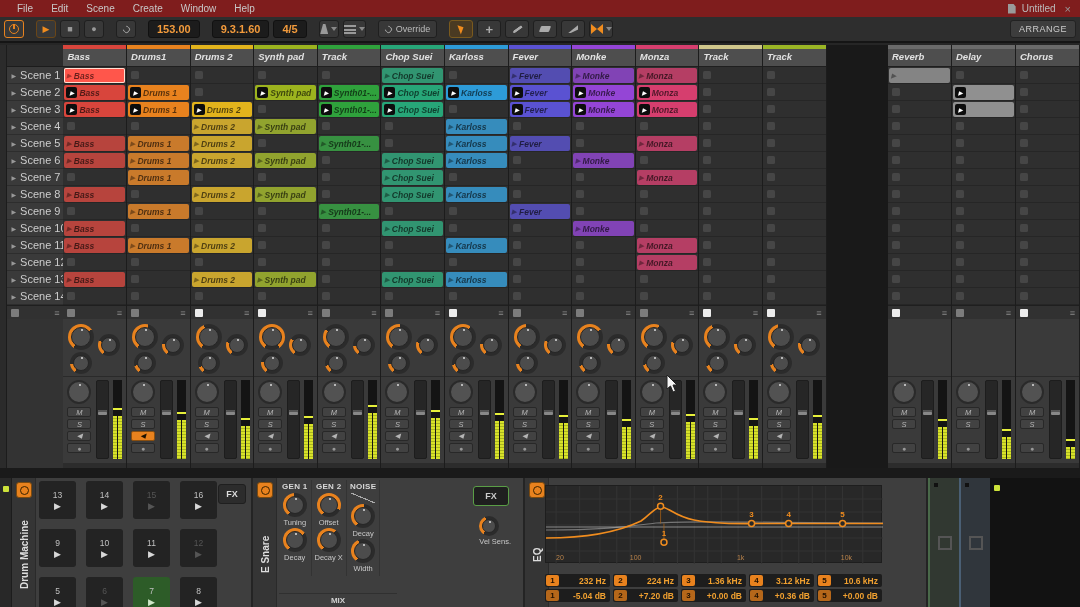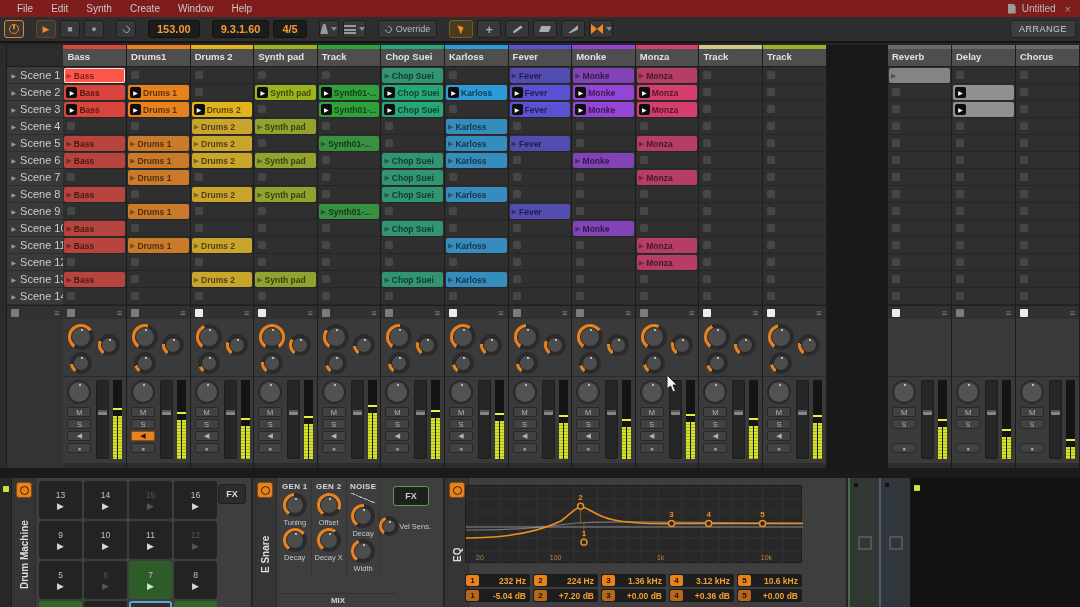--- a/index.html
+++ b/index.html
@@ -52,21 +52,21 @@
   .left-rail { width:10px; background:#2b2b2b; border-right:1px solid #1c1c1c; }
   .scene-col { width:56px; background:#363636; display:flex; flex-direction:column; }
   .col-head-spacer { height:22px; background:#2c2c2c; border-bottom:1px solid #1c1c1c; }
   .scene-row { height:17px; display:flex; align-items:center; gap:4px; padding-left:4px;
     border-bottom:1px solid #2d2d2d; background:#3a3a3a; }
   .scene-play { color:#999; font-size:6px; }
   .scene-label { color:#ccc; font-size:11px; white-space:nowrap; }
   .stop-left { height:14px; background:#313131; border-top:1px solid #1f1f1f; display:flex; align-items:center; justify-content:space-between; padding:0 4px; }
   .mixer-left { flex:1; background:#333; }
 
-  .tracks-row { display:flex; }
+  .tracks-row { display:flex;font-style:italic; }
   .tcol { width:63.6px; display:flex; flex-direction:column; border-right:1px solid #1c1c1c; background:#2c2c2c; }
   .fxcol { width:64px; }
   .thead { height:22px; background:#4e4e4e; border-bottom:1px solid #1f1f1f; }
   .tstripe { height:4px; }
   .tname { height:17px; line-height:16px; padding-left:4px; color:#e2e2e2; font-size:9.5px; font-weight:bold;
     white-space:nowrap; overflow:hidden; }
   .cell { height:17px; border-bottom:1px solid #262626; background:#2f2f2f; position:relative; padding:1px; }
   .slot { position:absolute; left:4px; top:4px; width:8px; height:8px; background:#464646; border-radius:1.5px; }
   .clip { height:15px; border-radius:2px; display:flex; align-items:center; gap:2px; padding-left:2px; overflow:hidden; }
   .clabel { font-size:8.5px; color:rgba(0,0,0,.62); font-weight:bold; white-space:nowrap; }
@@ -116,42 +116,42 @@
   .dev-rail .led { left:3px; top:8px; }
   .panel { position:relative; background:#3e3e3e; border-right:2px solid #242424; height:129px; }
   .dtitle { position:absolute; left:0; top:0; bottom:0; width:24px; background:#353535; border-right:1px solid #2a2a2a; }
   .dpower { position:absolute; left:4px; top:4px; width:16px; height:16px; background:#e8821e; border-radius:3px;
     border:1px solid #7a4a10; display:flex; align-items:center; justify-content:center; }
   .dpower::before { content:""; width:7px; height:7px; border:1.5px solid #3a2200; border-radius:50%; }
   .vlabel { position:absolute; left:0; top:24px; bottom:0; width:24px; writing-mode:vertical-rl; transform:rotate(180deg);
     display:flex; align-items:center; justify-content:center; color:#ddd; font-weight:bold; font-size:10px; }
   .dm-panel { width:241px; }
   .dm-pads { position:absolute; left:27px; top:3px; width:178px; height:126px; display:grid;
-    grid-template-columns:repeat(4,1fr); grid-auto-rows:38px; gap:2px; overflow:hidden; }
+    grid-template-columns:repeat(4,1fr); grid-auto-rows:38px; gap:10px; overflow:hidden; }
   .pad { background:#232323; border-radius:3px; display:flex; flex-direction:column; align-items:center; justify-content:center; gap:1px; }
   .pad .pn { font-size:8.5px; color:#c0c0c0; }
   .pad .pt { font-size:9px; color:#d8d8d8; }
   .pad.dim .pn,.pad.dim .pt { color:#555; }
   .pad.active { background:#2d5c28; } .pad.active .pt{ color:#cfe8c8; }
   .pad.green { background:#2f6b28; }
   .pad.selected { background:#2f2f2f; border:2px solid #58a8d8; }
   .dm-fx { position:absolute; right:5px; top:6px; width:28px; height:20px; background:#2c2c2c; border:1px solid #1f1f1f;
     border-radius:3px; color:#ddd; font-size:9px; font-weight:bold; display:flex; align-items:center; justify-content:center; }
 
-  .es-panel { width:192px; }
+  .es-panel { width:272px; }
   .es-secs { position:absolute; left:26px; top:2px; display:flex; }
   .es-sec { padding:2px 3px; border-right:1px solid #333; display:flex; flex-direction:column; align-items:center; }
   .es-sec-label { font-size:8px; font-weight:bold; color:#d8d8d8; margin-bottom:2px; letter-spacing:.3px; }
   .es-knob { display:flex; flex-direction:column; align-items:center; margin-bottom:1px; }
   .es-knob .knob { position:relative; width:24px; height:24px; }
   .es-kl { font-size:7.5px; color:#c8c8c8; margin-top:1px; white-space:nowrap; }
   .slope { width:24px; height:10px; background:linear-gradient(to top right,transparent 47%,#aaa 47% 53%,transparent 53%); margin-bottom:1px; }
   .es-fx { position:absolute; right:14px; top:8px; width:36px; height:20px; background:#1f1f1f; border:1px solid #5a9e46;
     border-radius:3px; color:#ccc; font-size:9px; font-weight:bold; display:flex; align-items:center; justify-content:center; }
-  .es-vel { position:absolute; right:12px; top:38px; display:flex; align-items:center; }
+  .es-vel { position:absolute; right:12px; top:38px; display:flex; flex-direction:column; align-items:flex-start; }
   .es-vel .knob { position:relative; width:20px; height:20px; }
   .es-mix { position:absolute; left:26px; bottom:0; width:118px; height:14px; border-top:1px solid #303030;
     display:flex; align-items:center; justify-content:center; font-size:8px; font-weight:bold; color:#d0d0d0; }
 
   .eq-panel { width:403px; }
   .eq-graph { position:absolute; left:20px; top:7px; width:337px; height:78px; background:#282828; border:1px solid #1e1e1e; }
   .eq-graph svg { position:absolute; inset:0; }
   .eq-tick { position:absolute; bottom:1px; font-size:7px; color:#b8824a; }
   .eq-rows { position:absolute; left:20px; top:96px; width:337px; display:flex; flex-direction:column; gap:2px; }
   .eq-row { display:flex; gap:3px; }
@@ -177,21 +177,21 @@
 </style>
 </head>
 <body>
 
 <div class="app">
 
   <div class="menubar">
     <div id="menu-items" style="display:flex">
         <div class="menu-item">File</div>
         <div class="menu-item">Edit</div>
-        <div class="menu-item">Synth</div>
+        <div class="menu-item">Scene</div>
         <div class="menu-item">Create</div>
         <div class="menu-item">Window</div>
         <div class="menu-item">Help</div>
       </div>
     <div class="menubar-right">
       <span class="doc-icon"></span>
       <span class="doc-title">Untitled</span>
       <span class="win-close">×</span>
     </div>
   </div>

